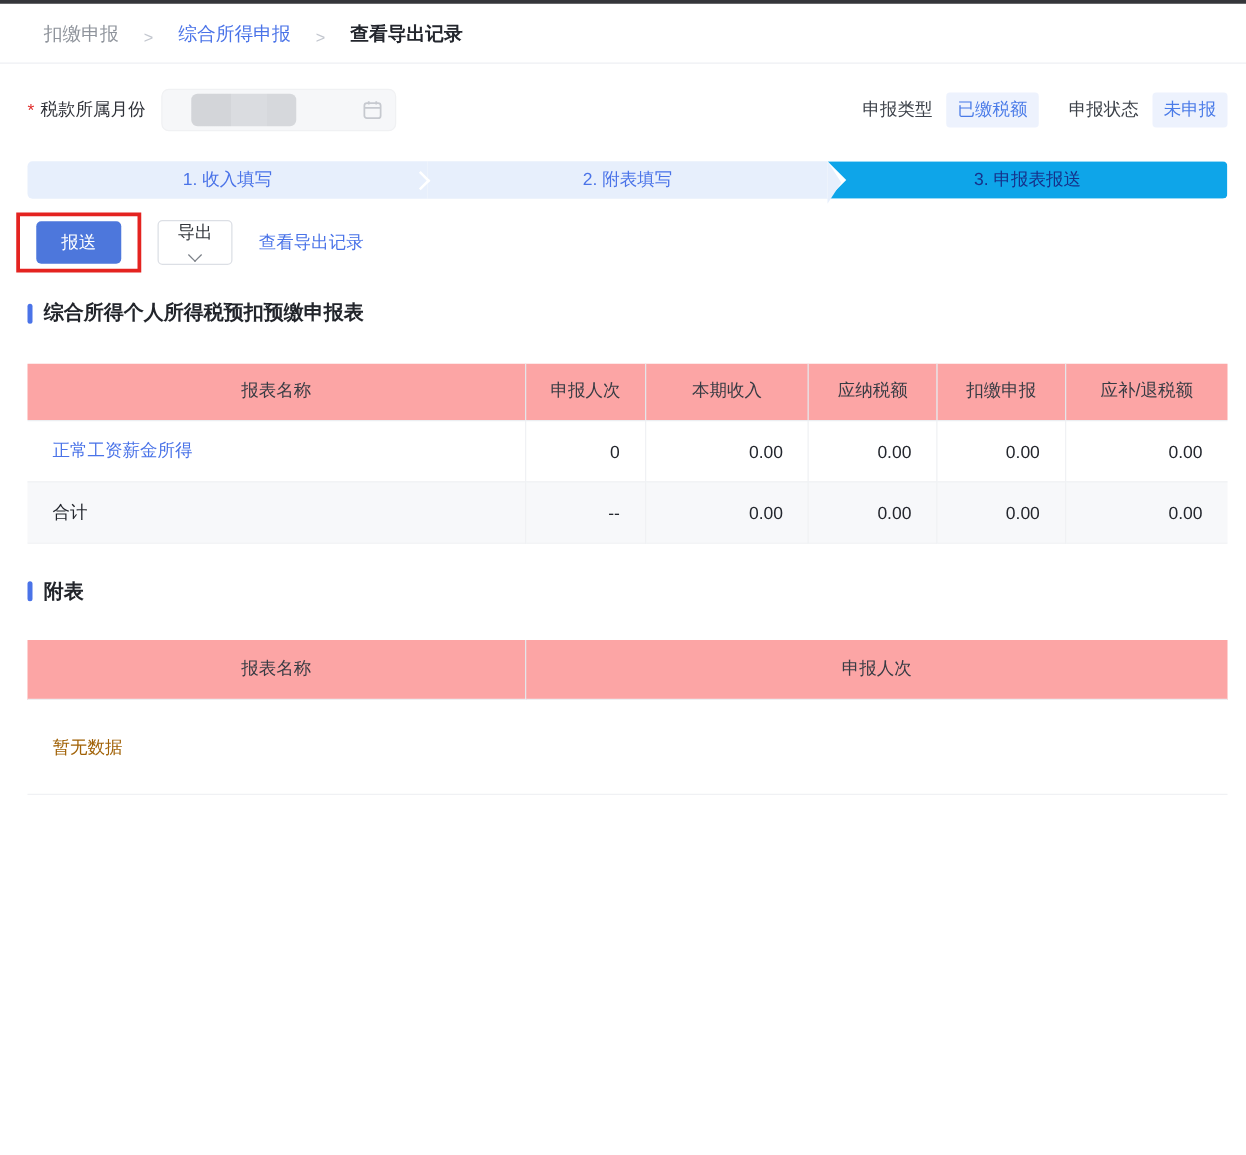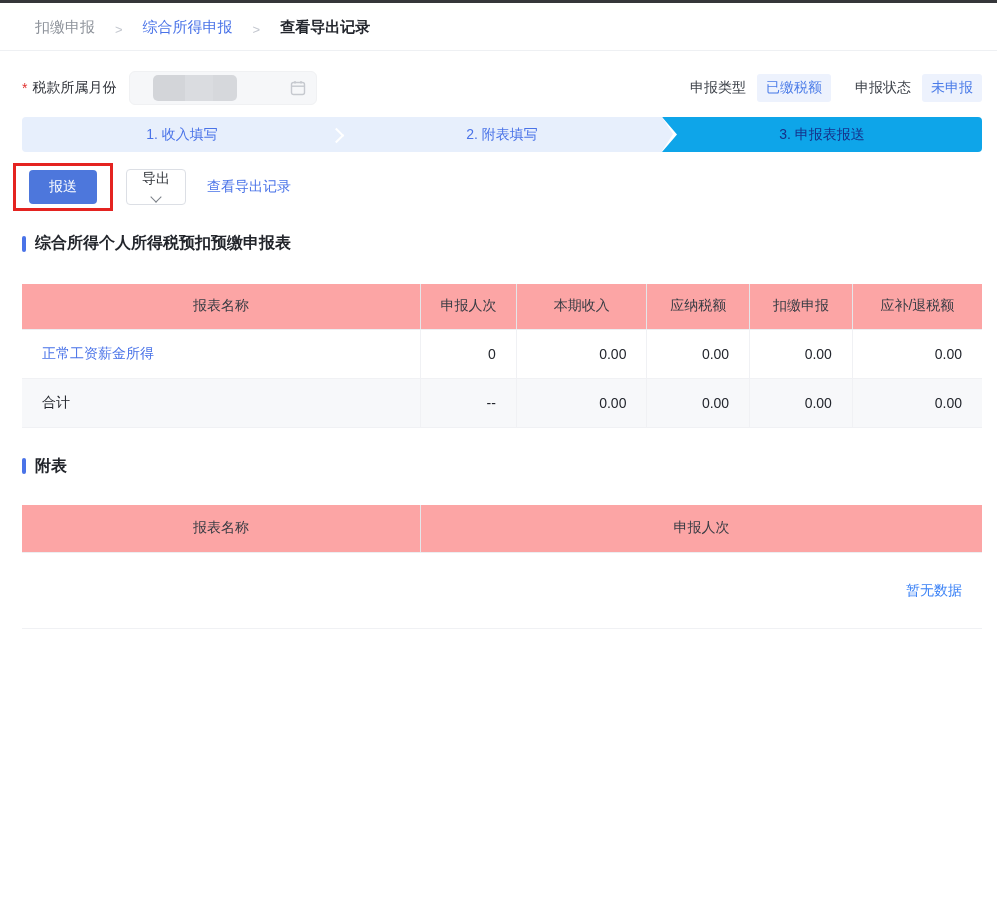--- a/index.html
+++ b/index.html
@@ -29,21 +29,21 @@
     background: linear-gradient(90deg, #d3d5d9 0 38%, #dadce0 38% 72%, #d6d8dc 72% 100%);
     filter: blur(0.6px); }
   .cal-icon { margin-left: auto; display: flex; }
   .status-group { display: flex; align-items: center; font-size: 14px; }
   .status-label { color: #3d424a; }
   .status-label + .badge { margin-left: 11px; }
   .badge { background: #edf2fd; color: #4a7be8; padding: 5px 9px; border-radius: 3px; }
   .gap-lg { margin-left: 24px; }
 
   
-  .steps { margin-top: 12px; display: flex; height: 35px; }
+  .steps { margin-top: 24px; display: flex; height: 30px; }
   .step { flex: 1; display: flex; align-items: center; justify-content: center;
     font-size: 14px; color: #4a73e8; background: #e7effc; position: relative; cursor: pointer; }
   .step-1 { border-radius: 4px 0 0 4px; }
   .step-1::after { content: ""; position: absolute; right: 0px; top: 50%; width: 9px; height: 9px;
     margin-top: -5px; border-top: 2px solid #ffffff; border-right: 2px solid #ffffff;
     transform: rotate(45deg); z-index: 3; }
   .step-2::after { content: ""; position: absolute; right: -11px; top: 0; z-index: 2;
     border-top: 17.5px solid transparent; border-bottom: 17.5px solid transparent;
     border-left: 11px solid #e7effc; }
   .step-active { background: #0ea5e9; color: #16318a; font-weight: 400;
@@ -76,21 +76,21 @@
   .tbl th:last-child { border-right: none; }
   .tbl td { height: 49px; color: #23262d; padding: 0 20px;
     border-right: 1px solid #f0f1f4; border-bottom: 1px solid #f0f1f4; }
   .tbl td:last-child { border-right: none; }
   .row-total { background: #f7f8fa; }
   .cell-name { text-align: left; }
   .cell-num { text-align: right; }
   .tbl-link { color: #4a73e8; text-decoration: none; cursor: pointer; }
 
   .sub .tbl th { height: 48px; }
-  .sub td.empty-cell { height: 76px; text-align: right; color: #3b82f6; border-right: none; }
+  .sub td.empty-cell { height: 76px; text-align: left; color: #a16207; border-right: none; }
 </style>
 </head>
 <body>
 
 <div>
   <div class="top-strip"></div>
 
   <nav class="breadcrumb">
     <span class="bc-muted">扣缴申报</span>
     <span class="bc-sep">&gt;</span>

